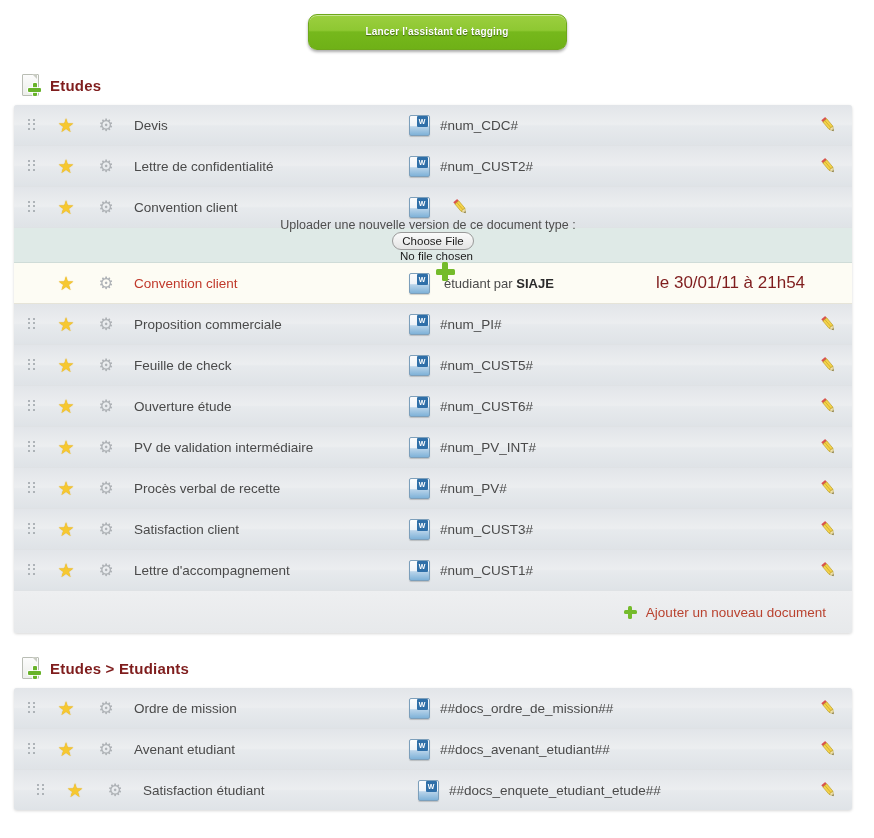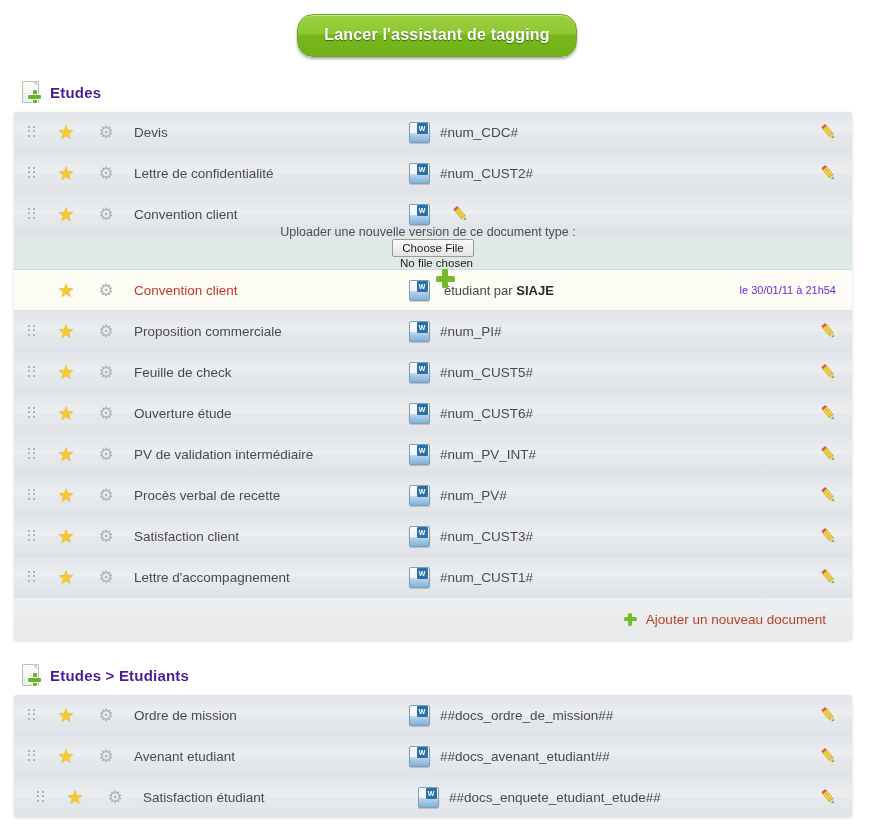--- a/index.html
+++ b/index.html
@@ -11,40 +11,40 @@
     color:#3a3a3a;
     overflow:hidden;
   }
   .page{position:relative;width:874px;height:838px;}
 
   
   .topbar{width:100%;padding-top:14px;text-align:center;}
   .btn-green{
     display:inline-block;
     padding:11px 26px 12px 26px;
-    border-radius:16px;
+    border-radius:9px;
     background:linear-gradient(to bottom,#9ccf3f 0%,#8ec832 45%,#76b81c 50%,#6fb117 100%);
     border:1px solid #6ea81a;
     box-shadow:0 2px 3px rgba(0,0,0,.33), inset 0 1px 0 rgba(255,255,255,.45);
     color:#ffffff;
     font-weight:bold;
-    font-size:16px;
+    font-size:10px;
     letter-spacing:.2px;
     text-shadow:0 1px 1px rgba(0,0,0,.45);
     cursor:pointer;
     min-width:205px;
   }
 
   
   .section-head{
     display:flex;align-items:center;gap:9px;
     margin:24px 0 9px 22px;
   }
   .section-head .title{
-    font-size:15px;font-weight:bold;color:#4c1d95;letter-spacing:.2px;
+    font-size:15px;font-weight:bold;color:#7f1d1d;letter-spacing:.2px;
   }
 
   
   .docplus{position:relative;width:19px;height:22px;flex:0 0 19px;}
   .docplus .sheet{
     position:absolute;left:0;top:0;width:15px;height:20px;
     background:linear-gradient(to bottom,#fcfcfc,#eceeea);
     border:1px solid #b9bdb4;border-radius:1px;
   }
   .docplus .fold{
@@ -120,21 +120,21 @@
     background:#dfeae7;
     justify-content:flex-end;
     height:34px;
     border-bottom:1px solid #cfdcd8;
     padding-right:0;
     flex-direction:column;
   }
   .upload-label{font-size:12.5px;color:#4e4e4e;margin-right:10px;}
   .file-btn{
     display:inline-block;
-    border:1px solid #9a9a9a;border-radius:2px;
+    border:1px solid #9a9a9a;border-radius:9px;
     background:linear-gradient(to bottom,#fbfbfb,#e4e4e4);
     padding:2px 9px;font-size:11.5px;color:#1b1b1b;
     font-family:"Liberation Sans",sans-serif;cursor:pointer;
   }
   .file-none{font-size:11.5px;color:#1b1b1b;margin-left:7px;}
   .plus-green{
     display:inline-block;position:relative;width:19px;height:19px;
     margin:0 22px 0 46px;cursor:pointer;vertical-align:middle;
   }
   .plus-green:before,.plus-green:after{
@@ -147,21 +147,21 @@
   .plus-green.sm:after{left:0;top:4.5px;width:13px;height:4px;}
 
   
   .row.uploaded{
     background:#fdfcf4;
     border-bottom:1px solid #e6e4d8;
   }
   .row.uploaded .c-name{color:#c0392b;}
   .c-upby{flex:1 1 auto;font-size:13px;color:#4a4a4a;padding-left:8px;}
   .c-upby b{color:#2b2b2b;}
-  .c-when{flex:0 0 180px;text-align:right;padding-right:16px;font-size:11px;color:#6d28d9;}
+  .c-when{flex:0 0 180px;padding-right:16px;font-size:17px;color:#7f1d1d;}
 
   
   .row.addrow{
     background:linear-gradient(to bottom,#eeeff1,#e7e9eb);
     justify-content:flex-end;height:42px;border-bottom:none;
   }
   .add-link{
     display:flex;align-items:center;
     color:#b9422f;font-size:13.5px;margin-right:26px;cursor:pointer;
   }

